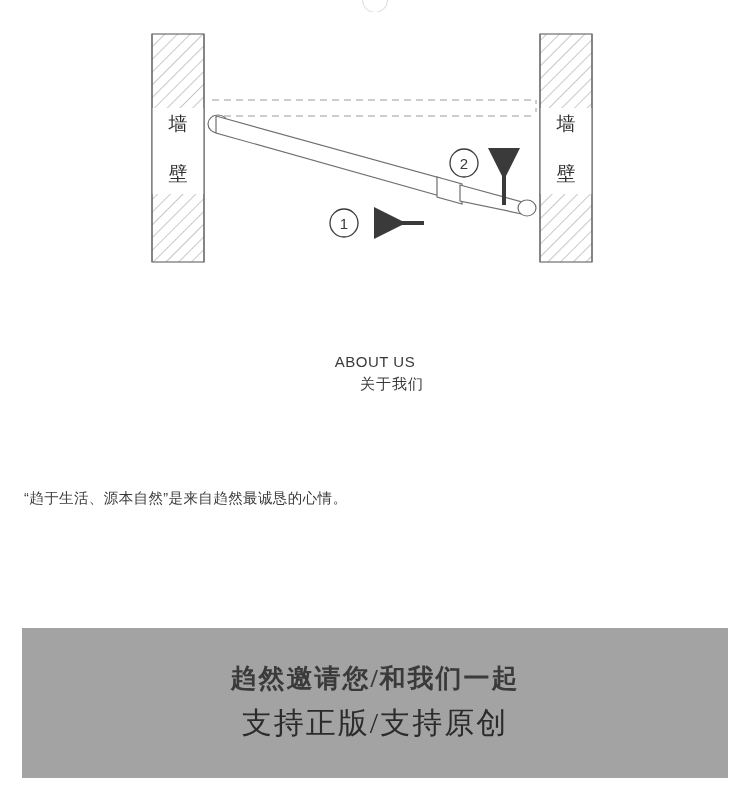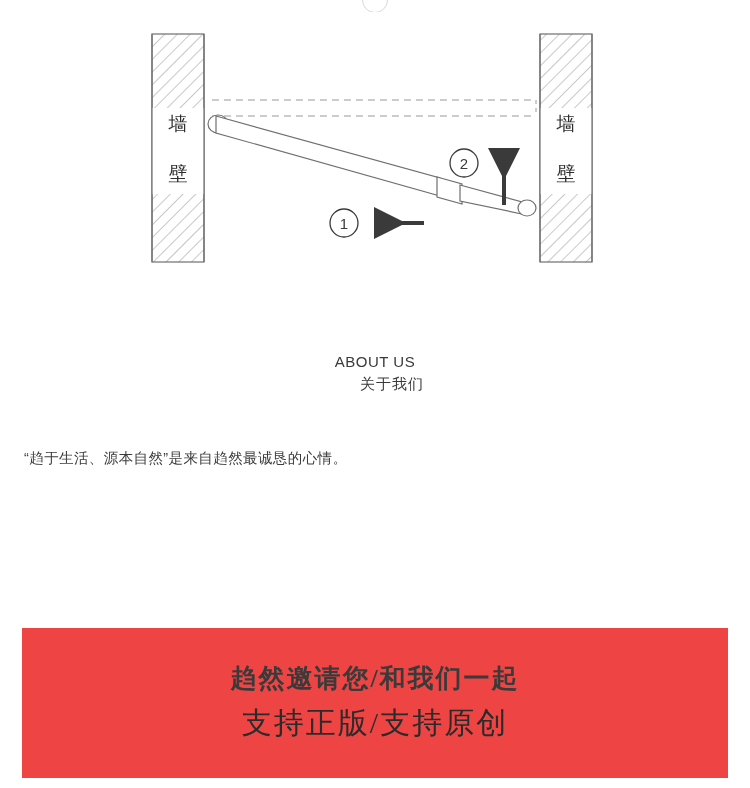--- a/index.html
+++ b/index.html
@@ -82,30 +82,31 @@
     line-height: 28px;
     color: #3c3c3c;
     letter-spacing: 0.4px;
     text-align: justify;
   }
   .body-copy p {
     margin: 0 0 14px 0;
   }
   .body-copy p:last-child {
     margin-bottom: 0;
+    margin-top: 40px;
   }
 
   
   .banner {
     position: absolute;
     left: 22px;
     top: 628px;
     width: 706px;
     height: 150px;
-    background: #ef4444;
+    background: #a3a3a3;
     display: flex;
     flex-direction: column;
     align-items: center;
     justify-content: center;
   }
   .banner-line1 {
     font-size: 26px;
     color: #3a3a3a;
     letter-spacing: 2px;
     line-height: 40px;

